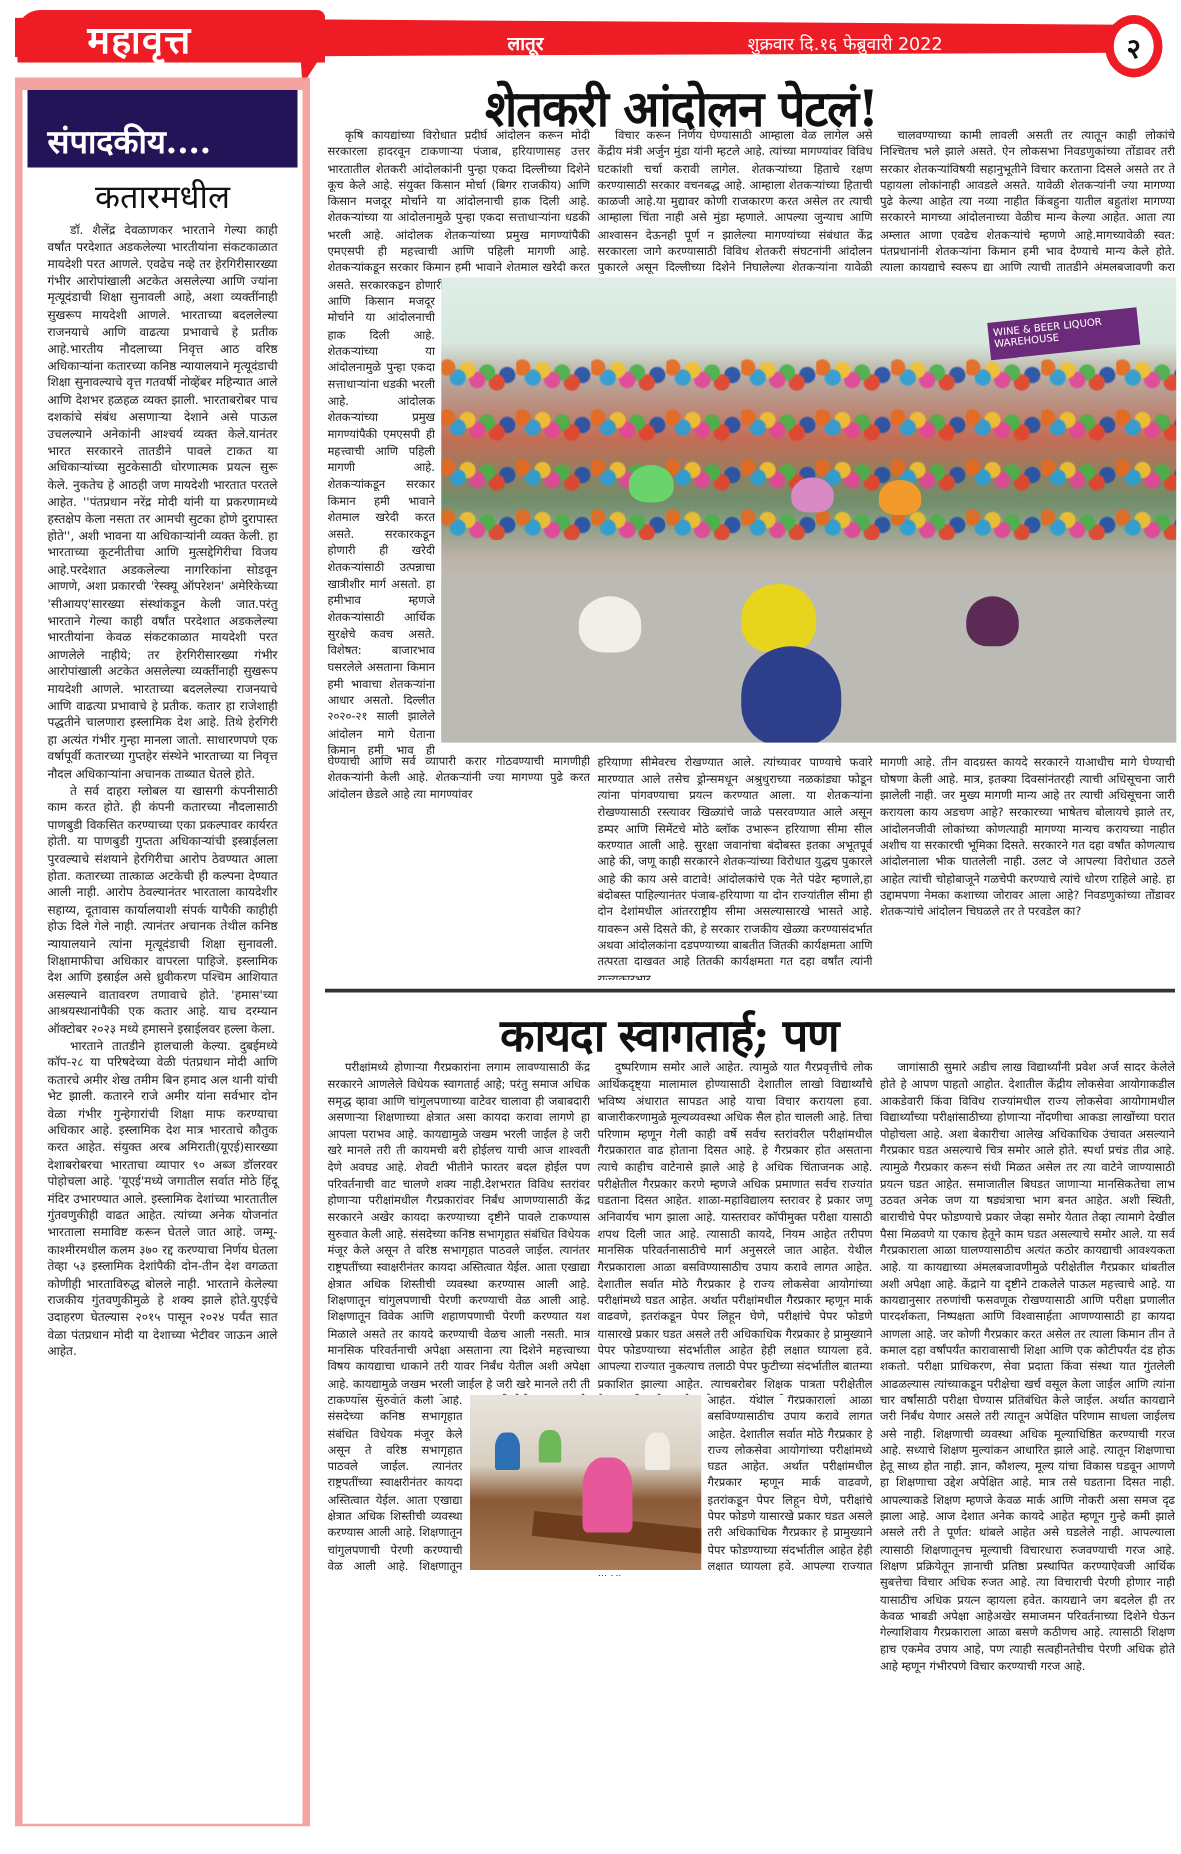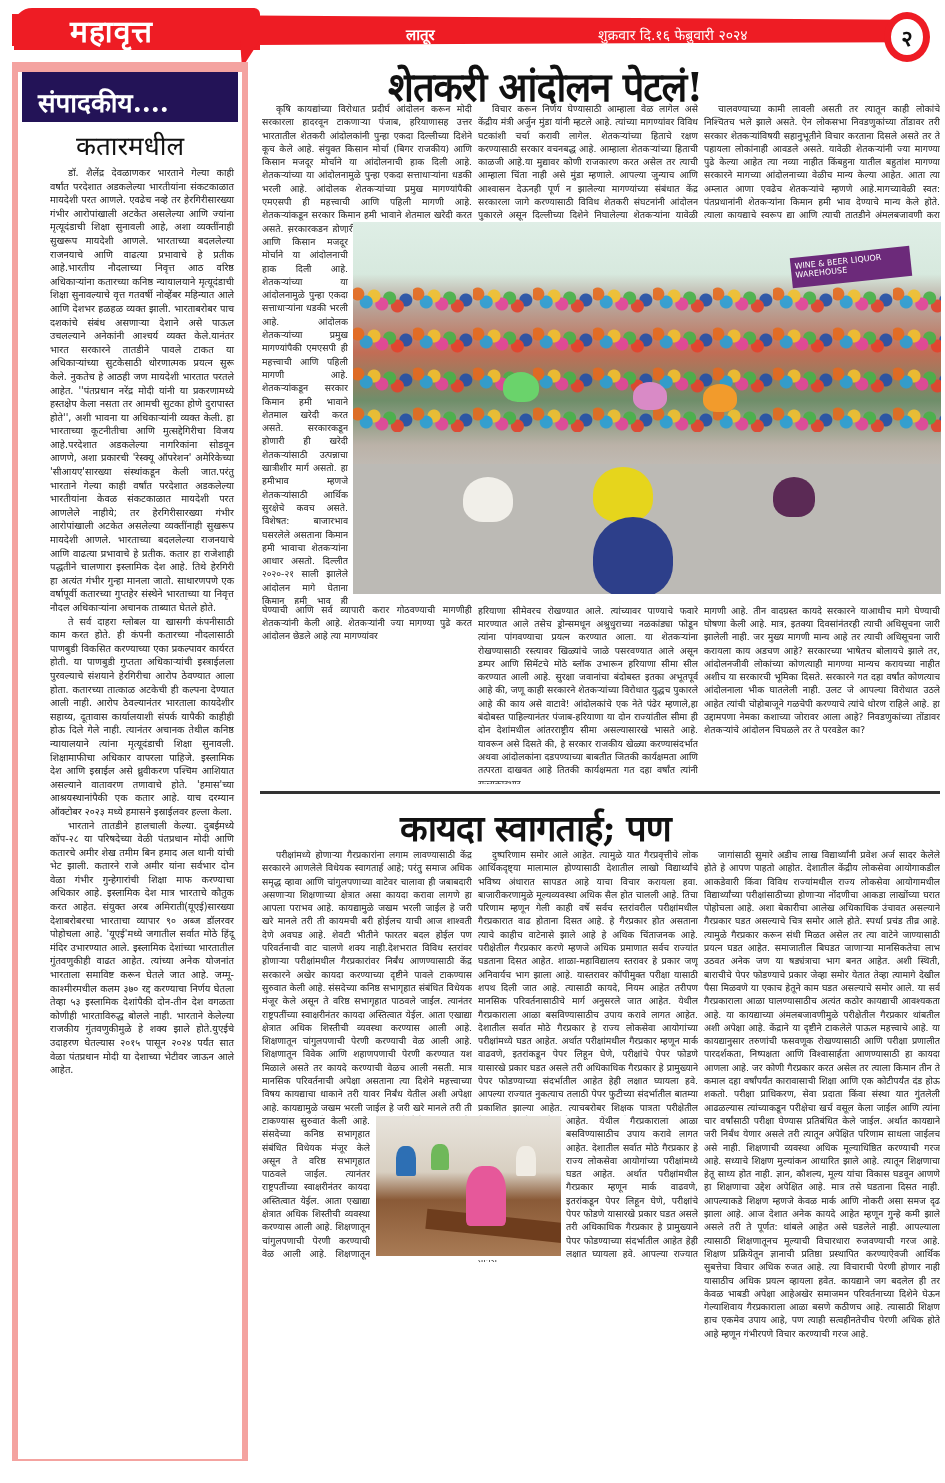--- a/index.html
+++ b/index.html
@@ -19,24 +19,24 @@
   .city { position: absolute; left: 406px; top: 24px; color: #fff; font-weight: bold; font-size: 15px; }
   .dateline { position: absolute; left: 598px; top: 25px; color: #fff; font-size: 14px; }
   .page-no { position: absolute; left: 884px; top: 12px; width: 46px; height: 50px; border-radius: 50%;
     background: #fff; border: 7px solid #ee1c24; display: flex; align-items: center; justify-content: center;
     font-weight: bold; font-size: 22px; color: #111; }
 
   
   .editorial { position: absolute; left: 12px; top: 62px; width: 236px; height: 1399px;
     background: #f4a3a0; padding: 6px; }
   .editorial-inner { width: 100%; height: 100%; background: #fff; }
-  .ed-banner { height: 50px; background: #231357; margin: 4px; color: #fff; font-weight: bold;
-    font-size: 26px; padding: 12px 0 0 16px; font-family: "DejaVu Serif", serif; }
+  .ed-banner { height: 62px; background: #231357; margin: 4px; color: #fff; font-weight: bold;
+    font-size: 26px; padding: 22px 0 0 16px; font-family: "DejaVu Serif", serif; }
   .ed-title { text-align: center; font-size: 26px; line-height: 32px; margin-top: 8px; font-family: "DejaVu Serif", serif; }
-  .ed-body { padding: 4px 8px; font-size: 9.6px; line-height: 13.6px; text-align: justify; color: #222; margin-left: 24px; }
+  .ed-body { padding: 4px 20px; font-size: 9.6px; line-height: 13.6px; text-align: justify; color: #222; }
   .ed-body p { text-indent: 18px; }
 
   
   .headline1 { position: absolute; left: 388px; top: 58px; font-family: "DejaVu Serif", serif;
     font-weight: bold; font-size: 40px; letter-spacing: -1px; transform: scaleX(0.95); transform-origin: left; }
   .col { position: absolute; font-size: 9.2px; line-height: 13.3px; text-align: justify; color: #222; overflow: hidden; }
   .col p { text-indent: 14px; }
   .photo1 { position: absolute; left: 353px; top: 222px; width: 588px; height: 372px; overflow: hidden;
     background: linear-gradient(180deg, #dfeee6 0%, #d7e9de 14%, #b8a79c 22%, #c26d55 35%, #6f8e6a 48%, #bbb2a8 60%, #c6c4c0 72%, #bfbcb6 100%); }
   .crowd { position: absolute; left: 0; top: 60px; width: 100%; height: 150px;
@@ -66,21 +66,21 @@
 </style>
 </head>
 <body>
 
 <header class="masthead">
   <div class="mast-band"></div>
   <div class="mast-tab"></div>
   <div class="mast-tab-tail"></div>
   <div class="brand">महावृत्त</div>
   <div class="city">लातूर</div>
-  <div class="dateline">शुक्रवार दि.१६ फेब्रुवारी २०२४</div>
+  <div class="dateline">शुक्रवार दि.१६ फेब्रुवारी 2022</div>
   <div class="page-no">
     <span>२</span>
   </div>
 </header>
 
 <aside class="editorial">
   <div class="editorial-inner">
     <div class="ed-banner">संपादकीय....</div>
     <div class="ed-title">
       <div>कतारमधील</div>

